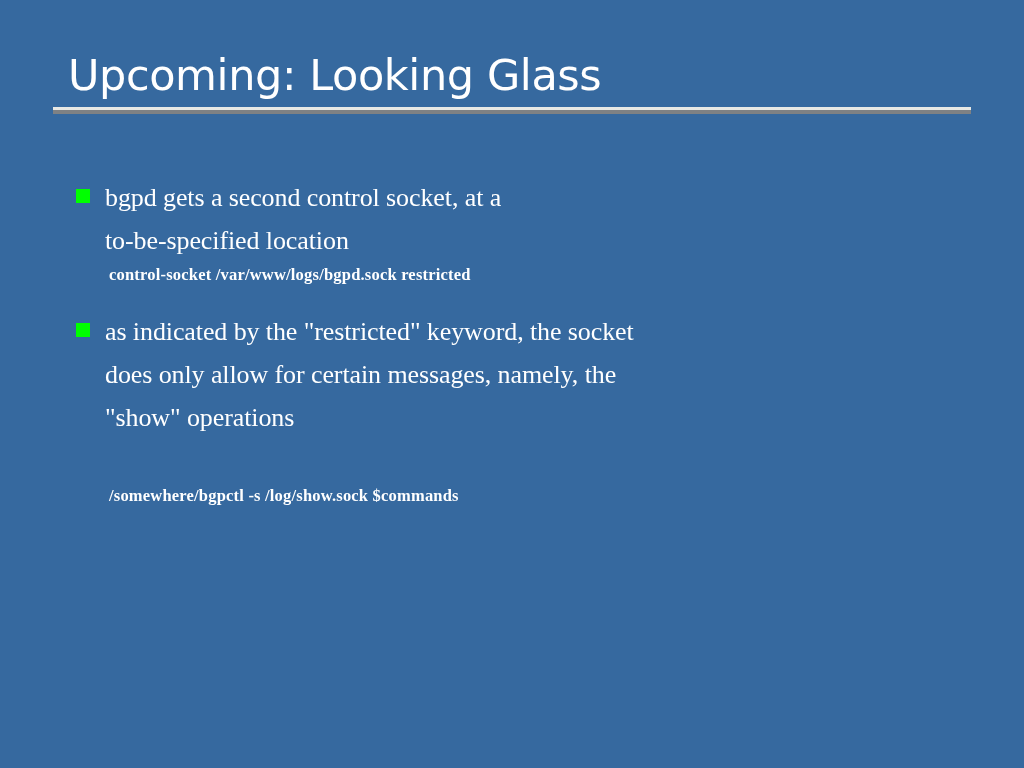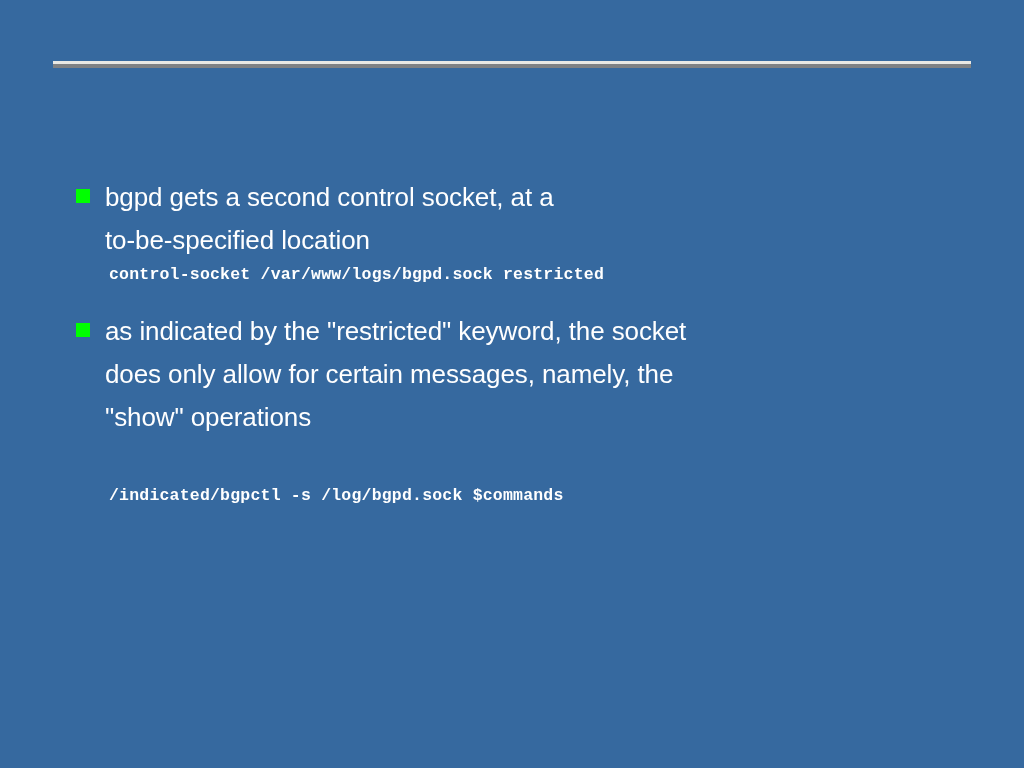--- a/index.html
+++ b/index.html
@@ -68,49 +68,50 @@
   }
   .bullet-marker {
     position: absolute;
     left: 0;
     top: 13px;
     width: 14px;
     height: 14px;
     background: #00FF00;
   }
   .bullet-text {
-    font-family: Liberation Sans, sans-serif;
+    font-family: Liberation Serif, serif;
     font-size: 26px;
     line-height: 43px;
     color: #FFFFFF;
     letter-spacing: -0.1px;
     white-space: pre-line;
     margin: 0;
   }
   .code-line {
-    font-family: Liberation Mono, monospace;
+    font-family: Liberation Serif, serif;
     font-size: 16.5px;
     font-weight: bold;
     color: #FFFFFF;
     letter-spacing: 0.2px;
     line-height: 26px;
     margin: 0;
     padding-left: 33px;
     white-space: pre;
   }
 
   .gap-sm { height: 22px; }
   .gap-lg { height: 44px; }
 </style>
 </head>
 <body>
 
 <div class="slide">
 
   <div class="title-block">
+    <h1 class="slide-title">Upcoming: Looking Glass</h1>
     <div class="title-rule"></div>
   </div>
 
   <div class="body-block">
 
     <div class="bullet">
       <span class="bullet-marker"></span>
       <p class="bullet-text">bgpd gets a second control socket, at a
 to-be-specified location</p>
     </div>
@@ -120,17 +121,17 @@
 
     <div class="bullet">
       <span class="bullet-marker"></span>
       <p class="bullet-text">as indicated by the "restricted" keyword, the socket
 does only allow for certain messages, namely, the
 "show" operations</p>
     </div>
 
     <div class="gap-lg"></div>
 
-    <pre class="code-line">/indicated/bgpctl -s /log/bgpd.sock $commands</pre>
+    <pre class="code-line">/somewhere/bgpctl -s /log/show.sock $commands</pre>
 
   </div>
 
 </div>
 
 </body></html>

